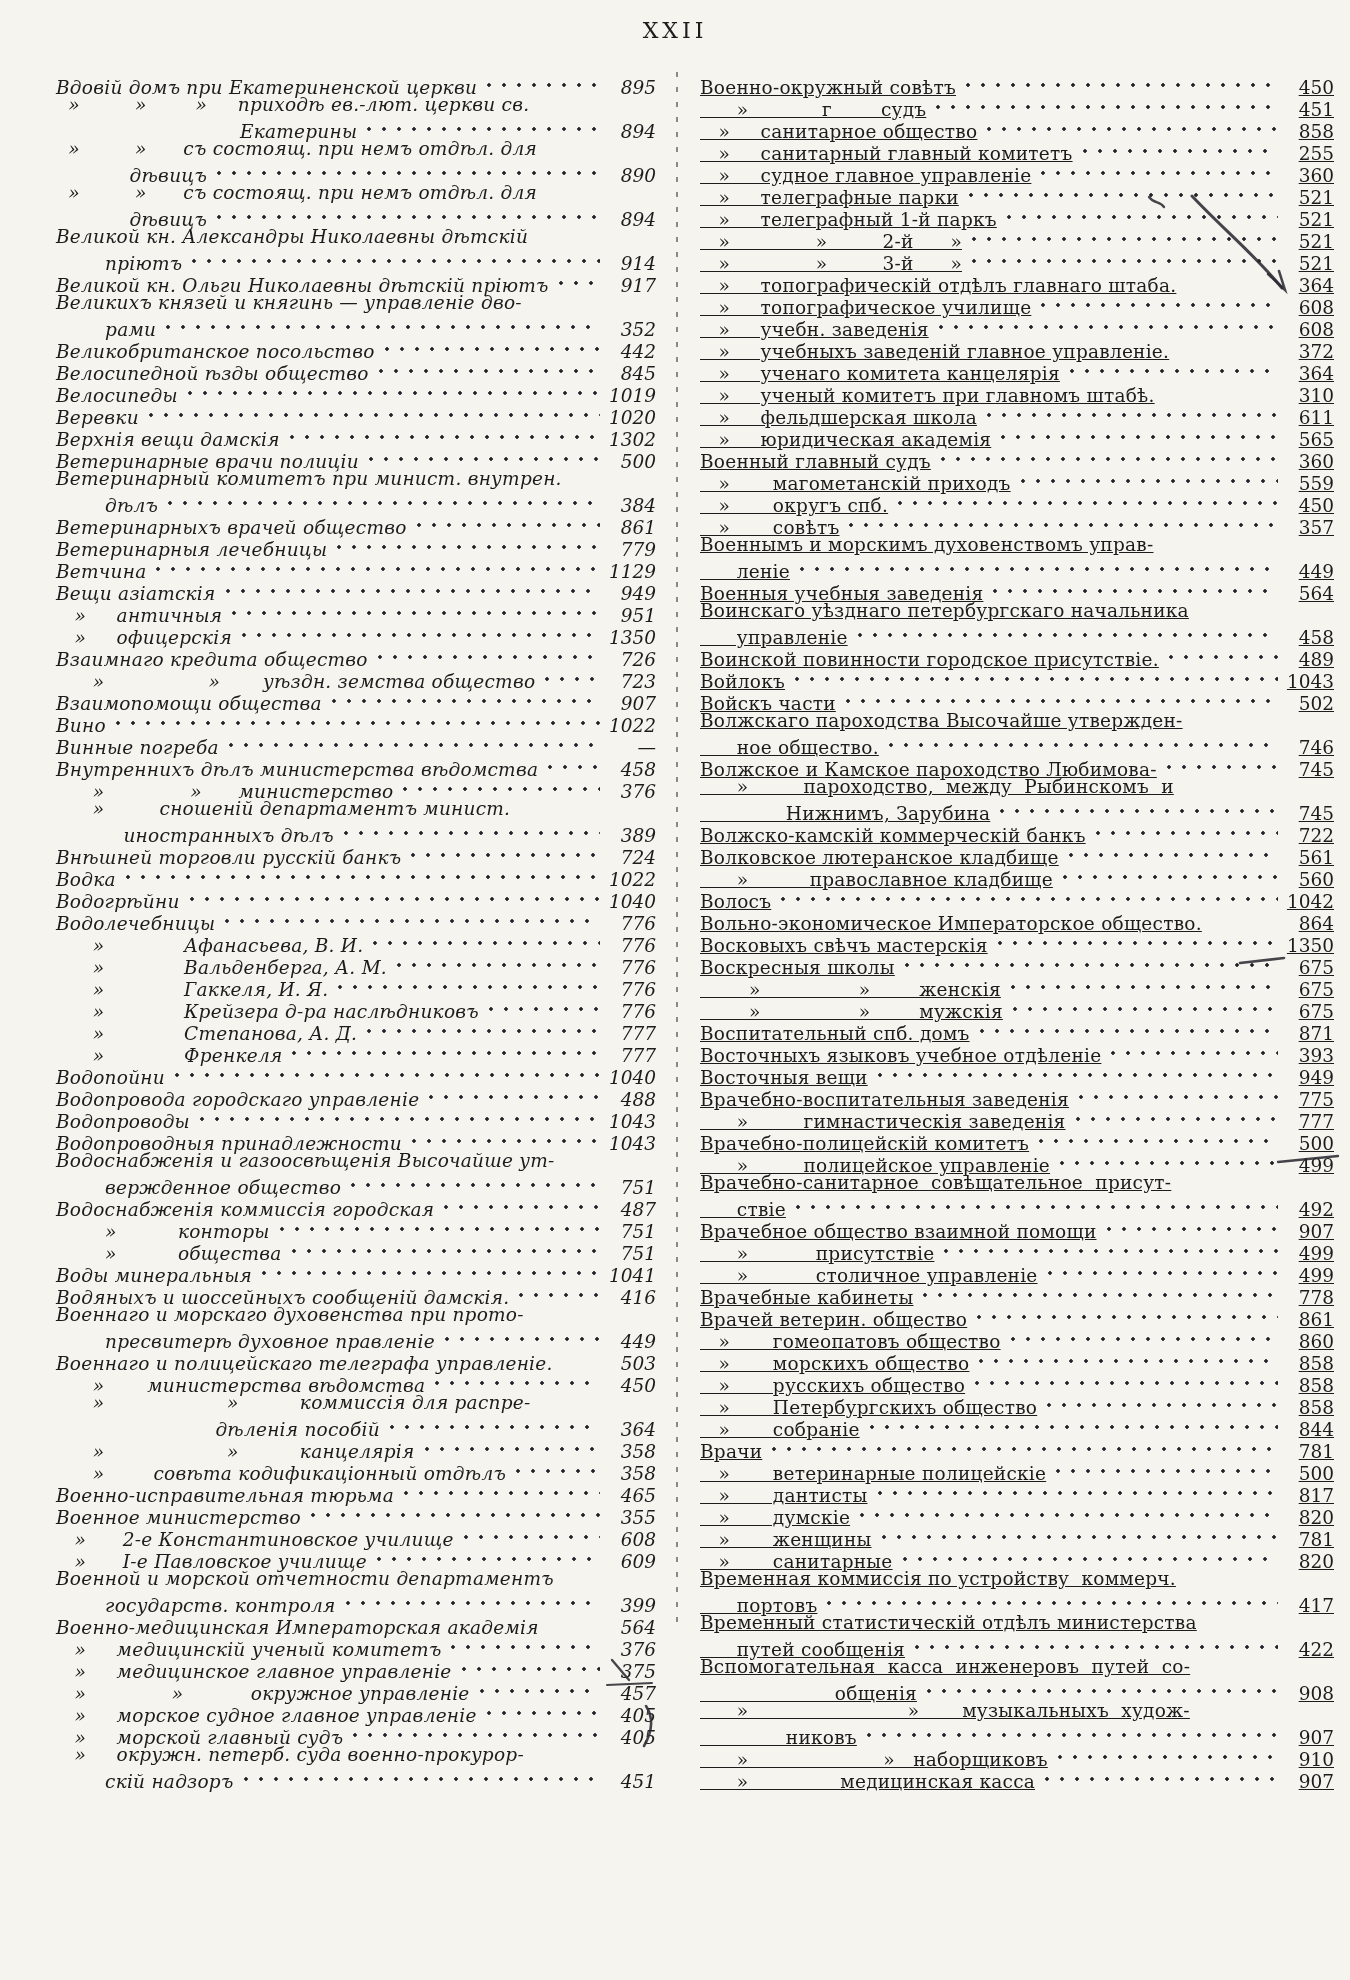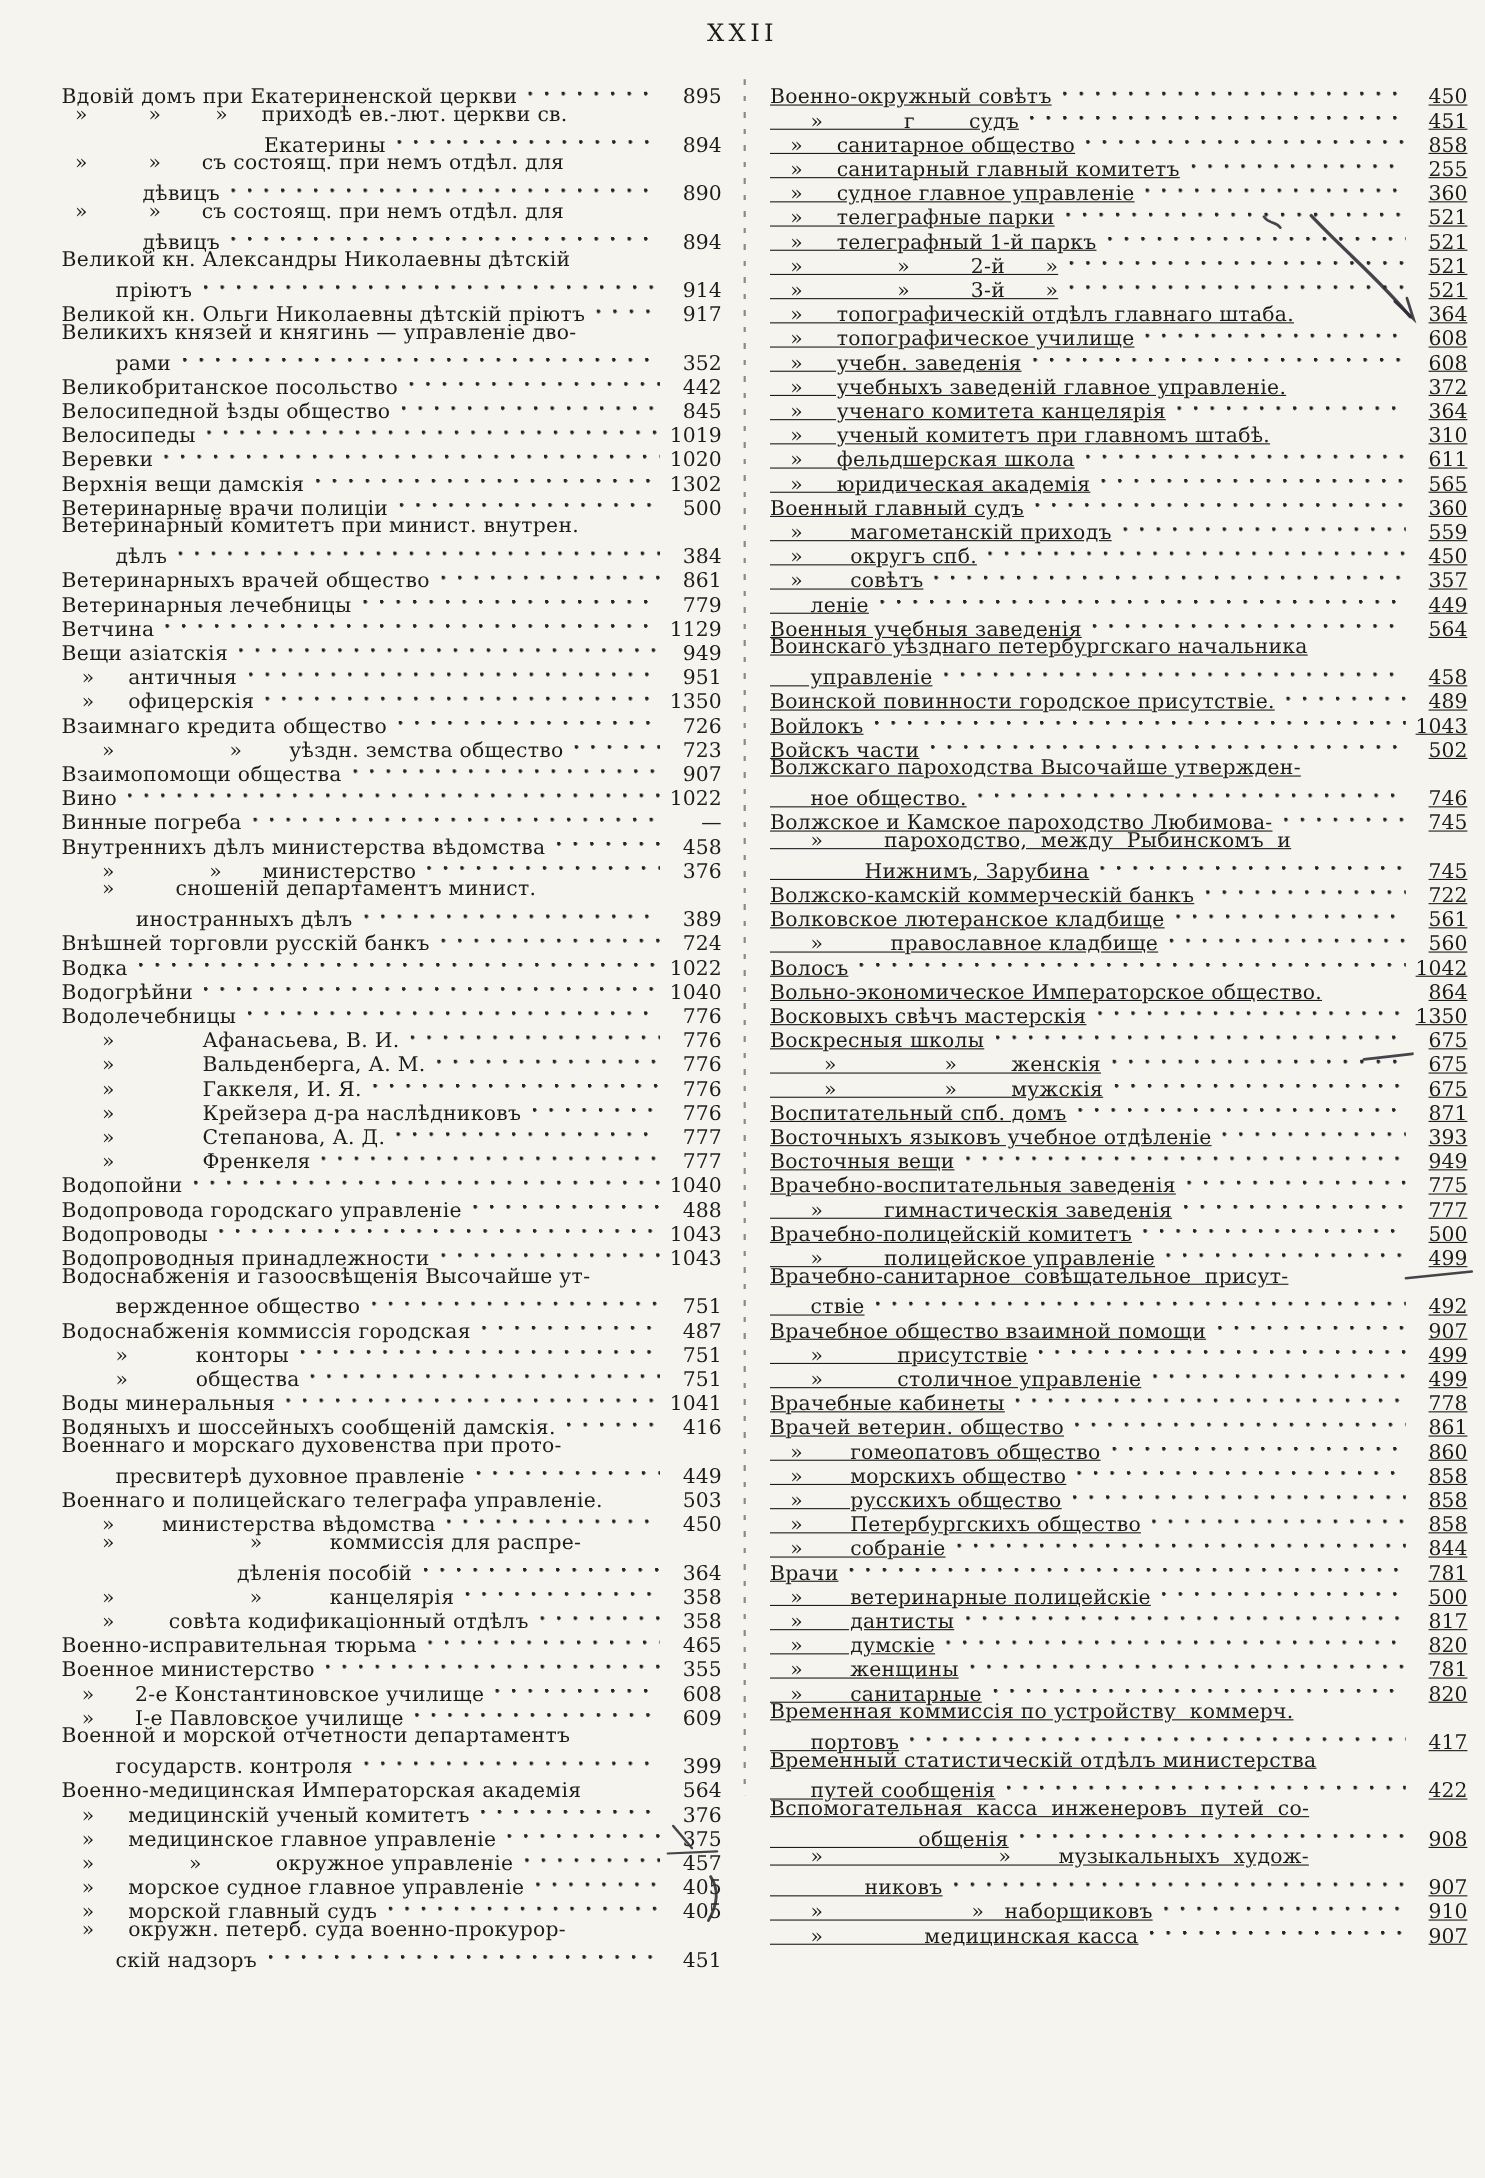--- a/index.html
+++ b/index.html
@@ -9,21 +9,21 @@
     font-family: "DejaVu Serif", serif;
     color: #1c1c1c;
     overflow: hidden;
   }
   .page { position: absolute; left: 0; top: 0; width: 1350px; height: 1980px; }
   .runhead {
     position: absolute; top: 18px; left: 0; width: 1350px;
     text-align: center; font-size: 22px; letter-spacing: 4px;
   }
   .col { position: absolute; top: 72px; }
-  .col-left  { left: 56px;  width: 600px; }
+  .col-left  { left: 56px;  width: 600px; font-style: italic; }
   .col-right { left: 700px; width: 634px; text-decoration: underline; }
   .row { display: flex; align-items: baseline; height: 22px; line-height: 22px; width: 100%; }
   .t  { white-space: pre; font-size: 18.5px; letter-spacing: 0.25px; }
   .leader { flex: 1 1 auto; height: 22px; margin: 0 4px 0 7px; min-width: 8px; }
   .leader.dots {
     background: radial-gradient(circle at 5px 13px, #23232a 1.5px, rgba(0,0,0,0) 1.95px);
     background-repeat: repeat-x;
     background-size: 15px 22px;
   }
   .pg { font-size: 18.5px; min-width: 52px; text-align: right; white-space: pre; }
@@ -507,20 +507,23 @@
         <span class="t">   »       округъ спб.</span>
         <span class="leader dots"></span>
         <span class="pg">450</span>
       </div>
       <div class="row">
         <span class="t">   »       совѣтъ</span>
         <span class="leader dots"></span>
         <span class="pg">357</span>
       </div>
       <div class="row">
+        <span class="t">Военнымъ и морскимъ духовенствомъ управ-</span>
+      </div>
+      <div class="row">
         <span class="t">      леніе</span>
         <span class="leader dots"></span>
         <span class="pg">449</span>
       </div>
       <div class="row">
         <span class="t">Военныя учебныя заведенія</span>
         <span class="leader dots"></span>
         <span class="pg">564</span>
       </div>
       <div class="row">

